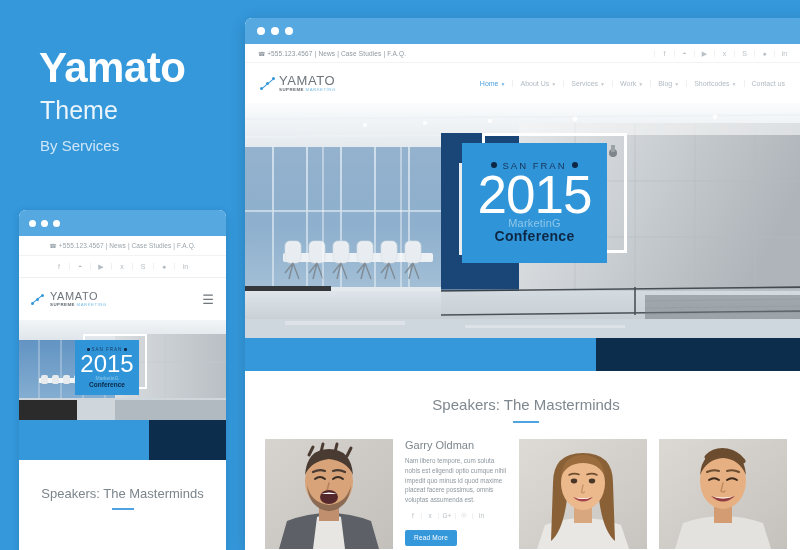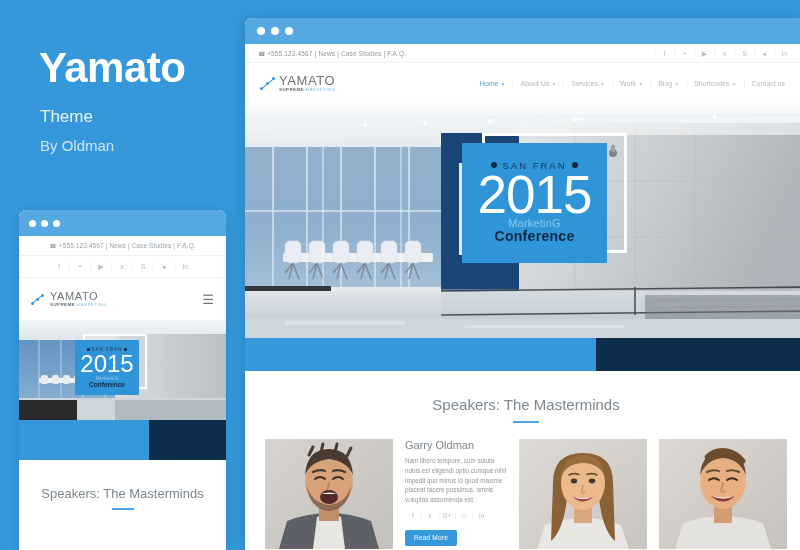--- a/index.html
+++ b/index.html
@@ -12,21 +12,21 @@
 
   
   .promo { position:absolute; left:0; top:0; width:245px; height:550px; }
   .promo-title {
     position:absolute; left:39px; top:47px;
     font-size:42px; font-weight:bold; color:#ffffff;
     letter-spacing:-0.5px; line-height:1;
   }
   .promo-sub {
     position:absolute; left:40px; top:98px;
-    font-size:17px; font-weight:300; color:#eaf4fb; line-height:1;margin-top:10px;
+    font-size:25px; font-weight:300; color:#eaf4fb; line-height:1;
   }
   .promo-by {
     position:absolute; left:40px; top:138px;
     font-size:15px; font-weight:400; color:#cfe6f7; line-height:1;
   }
 
   
   .mobile {
     position:absolute; left:19px; top:210px;
     width:207px; height:345px;
@@ -169,21 +169,21 @@
     font-size:6.5px; padding:4.5px 9px; border-radius:2px;
     border:none; cursor:pointer; letter-spacing:.2px;
   }
 </style>
 </head>
 <body>
 
 <div class="promo">
   <div class="promo-title">Yamato</div>
   <div class="promo-sub">Theme</div>
-  <div class="promo-by">By Oldman</div>
+  <div class="promo-by">By Services</div>
 </div>
 
 <div class="mobile">
   <div class="mchrome">
     <i></i>
     <i></i>
     <i></i>
   </div>
 
   <div class="mtopbar">

